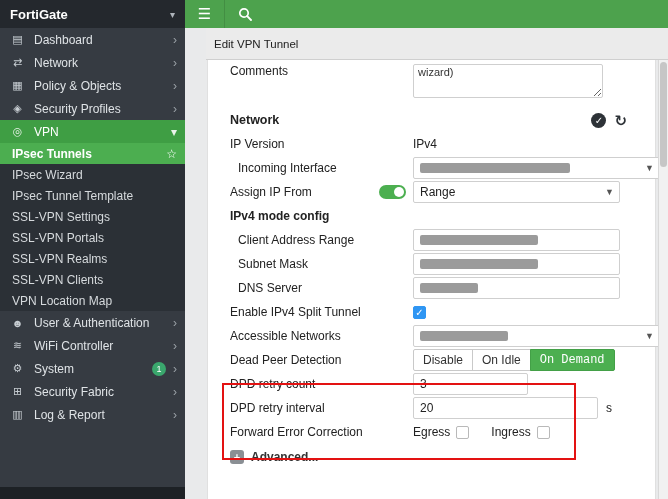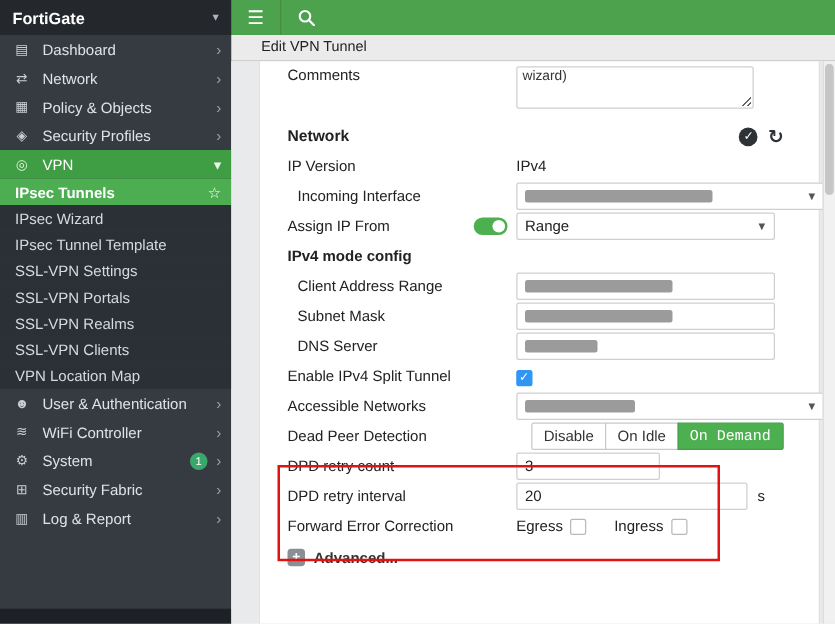--- a/index.html
+++ b/index.html
@@ -27,22 +27,22 @@
     font-size:9px; display:inline-flex; align-items:center; justify-content:center;
     margin-right:7px; flex:none; }
   .s-footer { position:absolute; left:0; bottom:0; width:185px; height:12px; background:#1d2125; }
 
   
   .main { flex:1; display:flex; flex-direction:column; min-width:0; }
   .topbar { height:28px; background:#4da24d; display:flex; align-items:center; flex:none; }
   .tb-btn { width:40px; height:28px; display:flex; align-items:center; justify-content:center;
     color:#fff; cursor:pointer; }
   .tb-btn.menu { font-size:15px; border-right:1px solid rgba(0,0,0,0.12); }
-  .breadcrumb { height:21px; background:#ebebeb; border-bottom:1px solid #cfcfcf;
-    display:flex; align-items:center; padding:0 24px; font-size:11.5px; color:#222; flex:none; }
+  .breadcrumb { height:32px; background:#ebebeb; border-bottom:1px solid #cfcfcf;
+    display:flex; align-items:center; padding:0 8px; font-size:11.5px; color:#222; flex:none;margin-left:21px; }
 
   
   .content { position:relative; flex:1; background:#e9eaeb; overflow:hidden; }
   .card { position:absolute; top:0; left:22px; right:12px; bottom:0; background:#fff;
     border-left:1px solid #e0e0e0; border-right:1px solid #e0e0e0;
     padding:4px 28px 0 22px; }
   .frow { display:grid; grid-template-columns:150px 1fr; align-items:center;
     min-height:24px; font-size:12px; color:#222;gap:33px; }
   .frow .lbl { padding-right:8px; }
   .frow .lbl.ind { padding-left:8px; }
@@ -76,21 +76,21 @@
   .cb.checked { background:#2f96f3; border-color:#2f96f3; color:#fff; font-size:10px; }
   .toggle { width:27px; height:14px; border-radius:8px; background:#4caf50; position:relative;
     margin-right:7px; cursor:pointer; flex:none; }
   .toggle::after { content:""; position:absolute; right:2px; top:2px; width:10px; height:10px;
     border-radius:50%; background:#fff; }
   .assign-ctl { display:flex; align-items:center; margin-left:-34px; }
 
   .segs { display:inline-flex; }
   .seg { border:1px solid #c9c9c9; background:#fff; height:22px; display:inline-flex;
     align-items:center; padding:0 9px; margin-left:-1px; font-size:12px; color:#333; cursor:pointer; }
-  .seg:first-child { border-radius:2px 0 0 2px; margin-left:12px; }
+  .seg:first-child { border-radius:2px 0 0 2px; margin-left:0; }
   .seg:last-child { border-radius:0 2px 2px 0; }
   .seg.selected { background:#4caf50; border-color:#43a047; color:#fff;font-family:Liberation Mono, monospace; }
 
   .suffix { margin-left:8px; color:#222; }
   .fec-ctl { display:flex; align-items:center; gap:6px; font-size:12px; color:#222; }
   .fec-ctl .gap { width:10px; }
   .adv { display:flex; align-items:center; gap:7px; min-height:26px;
     font-size:12px; font-weight:bold; color:#333; cursor:pointer; }
   .plusbox { width:14px; height:14px; background:#8a8f94; color:#fff; border-radius:3px;
     display:inline-flex; align-items:center; justify-content:center; font-size:11px; }

